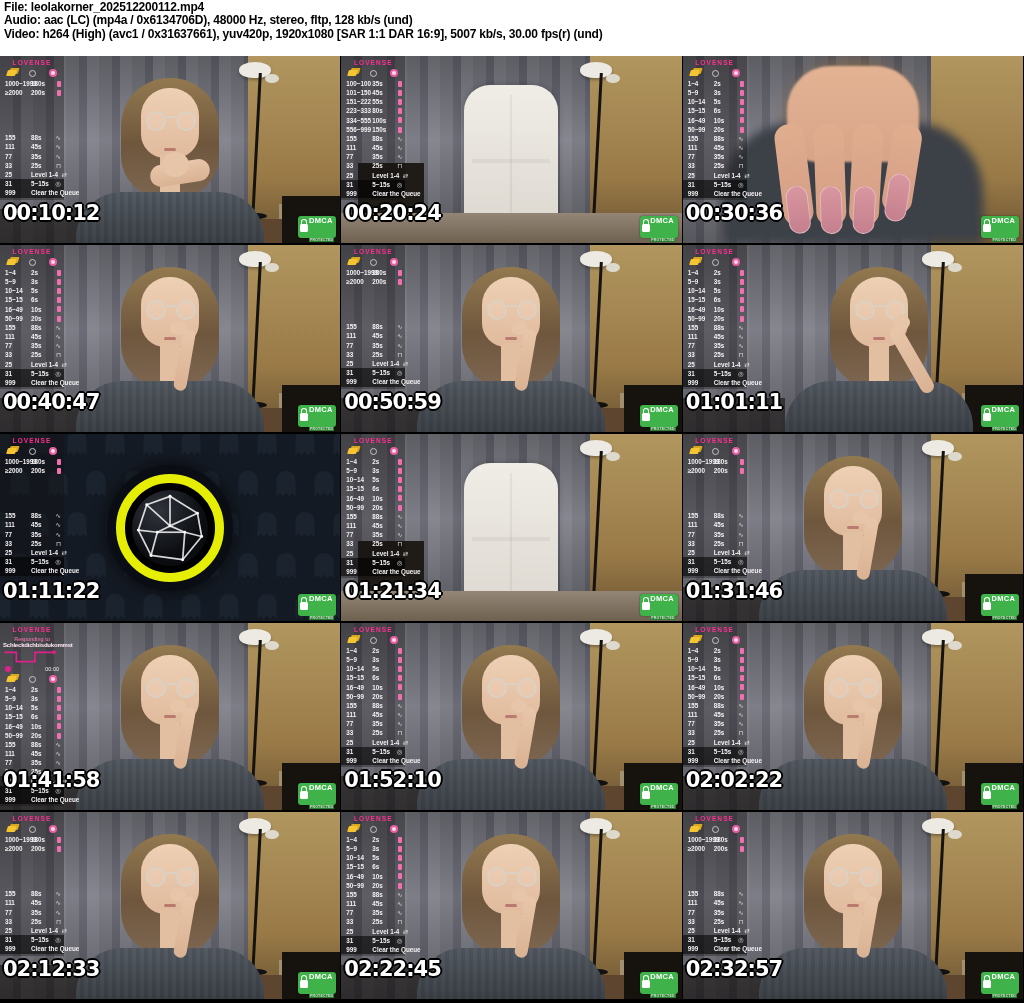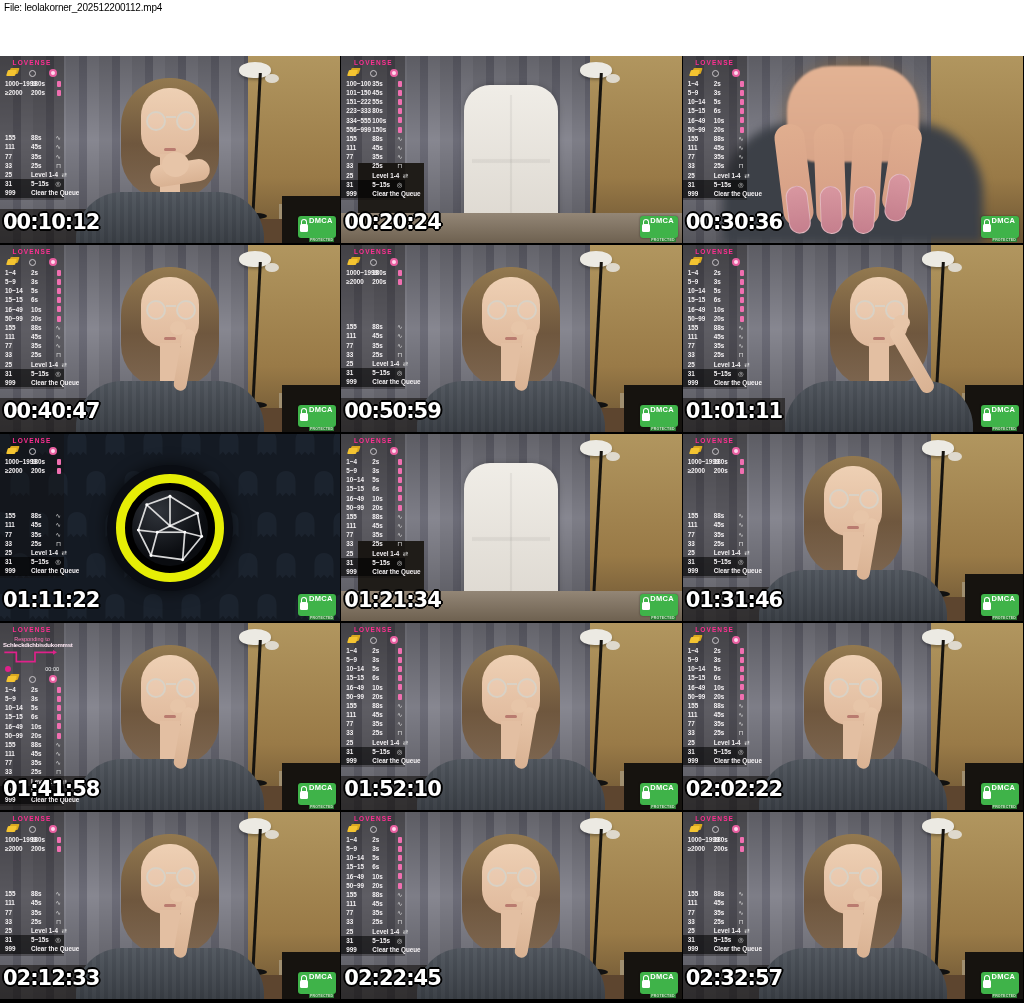--- a/index.html
+++ b/index.html
@@ -1,20 +1,20 @@
 <!DOCTYPE html>
 <html><head>
 <meta charset="utf-8">
 <style>
   html,body{margin:0;padding:0;background:#000;width:1024px;height:1003px;overflow:hidden;
     font-family:"Liberation Sans",sans-serif;}
   
   .file-header{width:1024px;height:56px;background:#fff;color:#000;box-sizing:border-box;
     padding:1px 0 0 4px;}
-  .file-header div{font-size:10px;font-weight:normal;line-height:13.4px;letter-spacing:-0.2px;white-space:nowrap;}
+  .file-header div{font-size:12px;font-weight:bold;line-height:13.4px;letter-spacing:-0.2px;white-space:nowrap;}
   
   .sheet{display:grid;grid-template-columns:repeat(3,341.33px);grid-auto-rows:189px;background:#000;}
   .cell{position:relative;overflow:hidden;background:#0a0a0a;border-right:1px solid #000;border-bottom:2px solid #000;box-sizing:border-box;}
   .scene-slot,.scene{position:absolute;inset:0;overflow:hidden;}
   
   .scene.room{background:#6e6e76;}
   .curtain{position:absolute;left:0;top:0;bottom:0;width:73%;
     background:repeating-linear-gradient(90deg,#84848e 0 13px,#72727e 13px 21px,#8e8e98 21px 33px);}
   .curtain::after{content:"";position:absolute;inset:0;
     background:linear-gradient(180deg,rgba(0,0,0,.30),rgba(0,0,0,.05) 45%,rgba(0,0,0,.35));}
@@ -108,40 +108,42 @@
   .menu-gap{height:36px;}
   
   .responding{display:none;padding:1px 3px 2px;}
   .cell.has-responding .responding{display:block;}
   .resp-label{font-size:5.5px;color:#ff7ab8;text-align:center;}
   .resp-name{font-size:6px;font-weight:bold;color:#ffe9f4;white-space:nowrap;letter-spacing:-0.2px;}
   .resp-wave{display:block;margin:1px 0;}
   .resp-status{display:flex;justify-content:space-between;align-items:center;font-size:5.5px;color:#eee;padding:0 2px;}
   .resp-dot{width:6px;height:6px;border-radius:50%;background:#e0218a;display:inline-block;}
   
-  .timestamp{position:absolute;left:3px;bottom:9px;z-index:6;font-family:"DejaVu Sans",sans-serif;
+  .timestamp{position:absolute;left:3px;bottom:18px;z-index:6;font-family:"DejaVu Sans",sans-serif;
     font-size:21px;font-weight:bold;color:#fff;letter-spacing:-1px;
     text-shadow:-2px 0 #000,2px 0 #000,0 -2px #000,0 2px #000,-1px -1px #000,1px -1px #000,-1px 1px #000,1px 1px #000;}
   
   .dmca{position:absolute;right:4px;bottom:5px;z-index:6;width:38px;height:22px;background:#3fb349;
     border-radius:3px;display:flex;align-items:center;box-shadow:0 0 2px rgba(0,0,0,.5);}
   .dmca-lock{position:relative;width:12px;height:100%;}
   .lock-shackle{position:absolute;left:3px;top:3px;width:6px;height:6px;border:1.5px solid #fff;
     border-bottom:none;border-radius:4px 4px 0 0;box-sizing:border-box;}
   .lock-body{position:absolute;left:2px;top:8px;width:8px;height:8px;background:#fff;border-radius:1.5px;}
   .dmca-text{flex:1;padding-right:2px;}
   .dmca-title{font-size:7.5px;font-weight:bold;color:#fff;line-height:8px;letter-spacing:0.3px;}
   .dmca-sub{font-size:3.5px;font-weight:bold;color:#cfe9c9;background:#2c7d35;line-height:4.5px;
     padding:0 1px;letter-spacing:0.2px;}
 </style>
 </head>
 <body>
 
 <div class="file-header">
   <div>File: leolakorner_202512200112.mp4</div>
+  <div>Audio: aac (LC) (mp4a / 0x6134706D), 48000 Hz, stereo, fltp, 128 kb/s (und)</div>
+  <div>Video: h264 (High) (avc1 / 0x31637661), yuv420p, 1920x1080 [SAR 1:1 DAR 16:9], 5007 kb/s, 30.00 fps(r) (und)</div>
 </div>
 
 <div class="sheet">
     <div class="cell">
     <div class="scene-slot">
         <div class="scene room pose-fist">
     <div class="curtain"></div>
     <div class="wall"></div>
     <div class="floor"></div>
     <div class="lamp">

